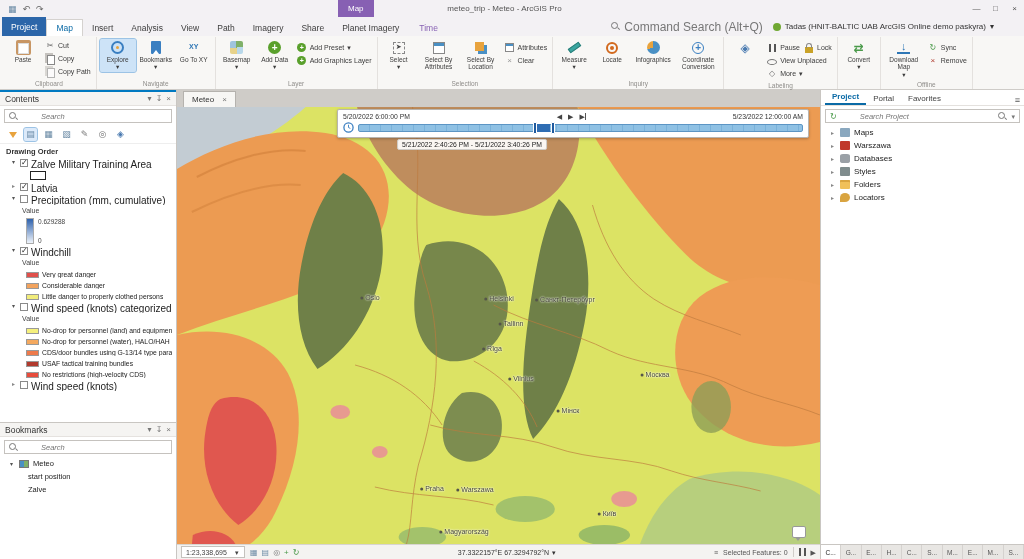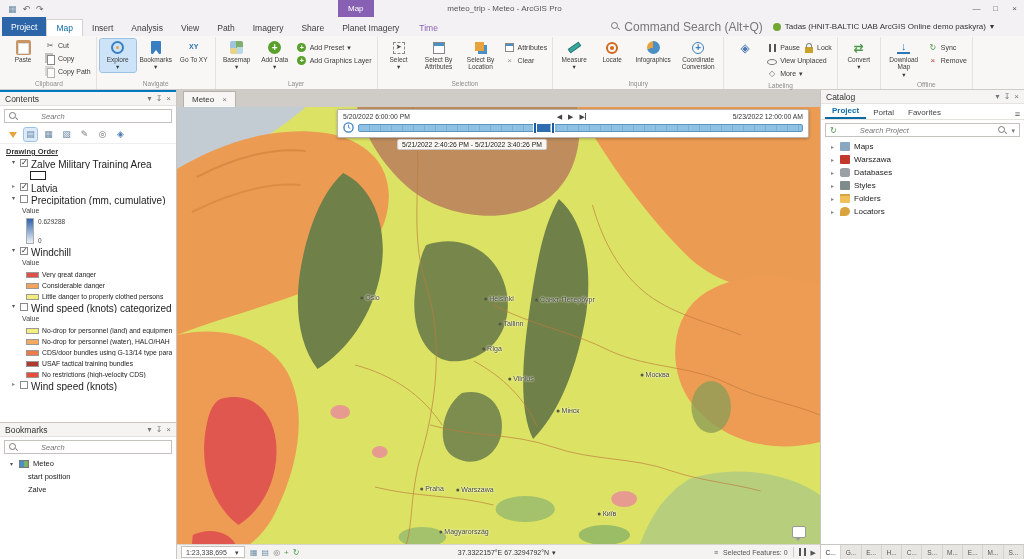--- a/index.html
+++ b/index.html
@@ -110,21 +110,21 @@
 .panel{background:#fff;display:flex;flex-direction:column;min-height:0;}
 .contents-panel{flex:1;border-top:2px solid #0079c1;}
 .bookmarks-panel{height:137px;border-top:1px solid #c9c6c2;flex:none;}
 .panel-header{height:14px;display:flex;align-items:center;padding:0 5px;font-size:8.5px;color:#333;background:#f5f4f2;border-bottom:1px solid #e5e2df;flex:none;gap:4px;}
 .panel-header .sp{flex:1;}
 .panel-header .hic{color:#777;font-size:8px;}
 .search-row{margin:3px 4px;height:14px;border:1px solid #c5c2be;background:#fff;display:flex;align-items:center;padding:0 4px;gap:4px;flex:none;}
 .search-row input{border:none;outline:none;flex:1;font-size:7.5px;font-style:italic;color:#555;font-family:inherit;min-width:0;background:transparent;margin-left:19px;}
 .ctb{display:flex;align-items:center;gap:5px;padding:2px 6px;border-bottom:1px solid #eee;flex:none;}
 .ctb .tbi{width:13px;height:13px;display:flex;align-items:center;justify-content:center;font-size:9px;border-radius:2px;}
-.sec-head{font-size:7.5px;font-weight:bold;color:#333;padding:3px 12px 2px 6px;text-decoration:underline;}
+.sec-head{font-size:7.5px;font-weight:bold;color:#333;padding:3px 12px 2px 6px;}
 .tree{overflow:hidden;flex:1;}
 .lyr{display:flex;gap:3px;padding:1px 0 1px 10px;font-size:10px;color:#222;height:12px;}
 .exp{width:7px;font-size:6px;color:#666;flex:none;text-align:center;}
 .cb{width:8px;height:8px;border:1px solid #8a8a8a;background:#fff;position:relative;flex:none;}
 .cb.checked::before{content:"✓";position:absolute;left:0;top:-2px;font-size:8px;color:#1a1a1a;}
 .lyr-label{white-space:nowrap;overflow:hidden;}
 .sym{margin:1px 0 2px 30px;width:16px;height:9px;border:1.5px solid #222;}
 .val{padding:1px 0 1px 22px;font-size:7px;color:#444;height:11px;}
 .grad-row{display:flex;gap:4px;padding:1px 0 2px 26px;}
 .grad{width:8px;height:26px;background:linear-gradient(180deg,#2f62ad,#eef3fa);border:1px solid #aaa;flex:none;}
@@ -701,27 +701,20 @@
           <span>Selected Features: 0</span>
           <span class="sb-sep"></span>
           <span class="ico-pause"></span>
           <span class="gi gi-play"></span>
         </div>
       </div>
     </div>
 
     <div class="right-col">
       <div class="catalog-panel">
-        <div class="panel-header">
-          <span>Catalog</span>
-          <span class="sp"></span>
-          <span class="hic gi gi-dd"></span>
-          <span class="hic gi gi-pin"></span>
-          <span class="hic gi gi-close"></span>
-        </div>
         <div class="cat-tabs">
             <div class="cat-tab active">Project</div>
             <div class="cat-tab">Portal</div>
             <div class="cat-tab">Favorites</div>
             <span class="sp"></span>
             <span class="gi gi-ham" style="color: rgb(85, 85, 85);"></span>
           </div>
         <div class="search-row">
           <span class="gi gi-sync" style="font-size:8px;"></span>
           <input placeholder="Search Project" style="">

